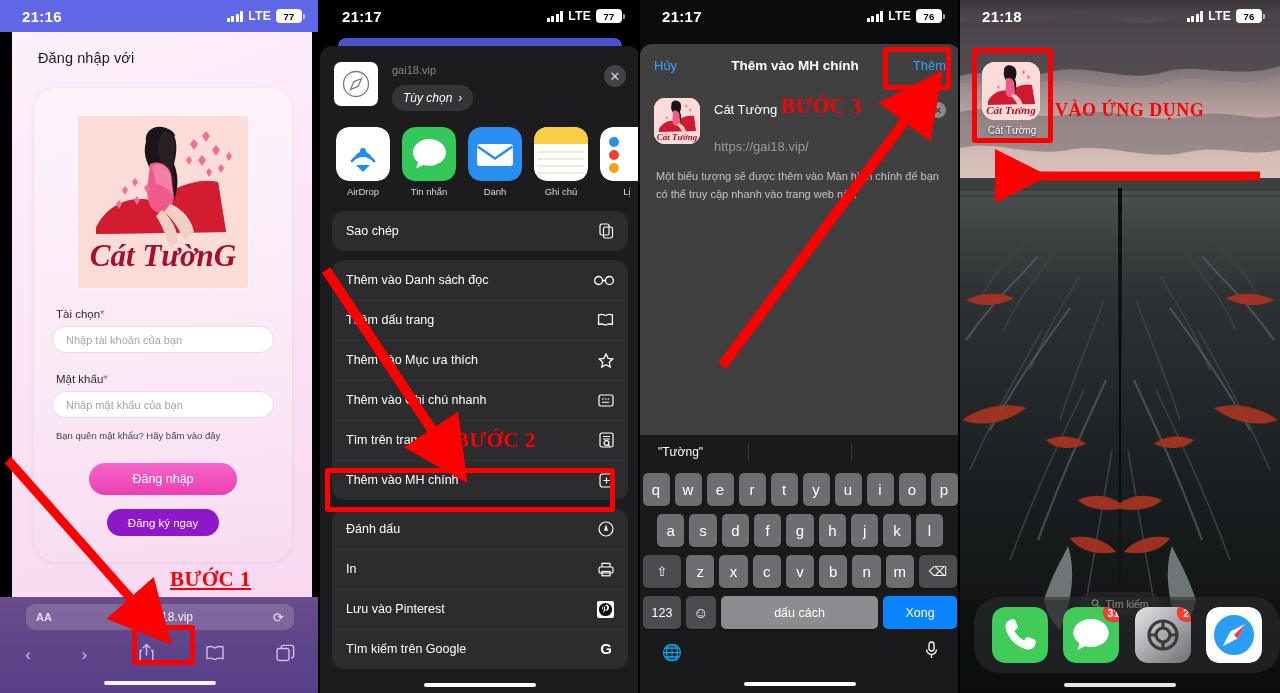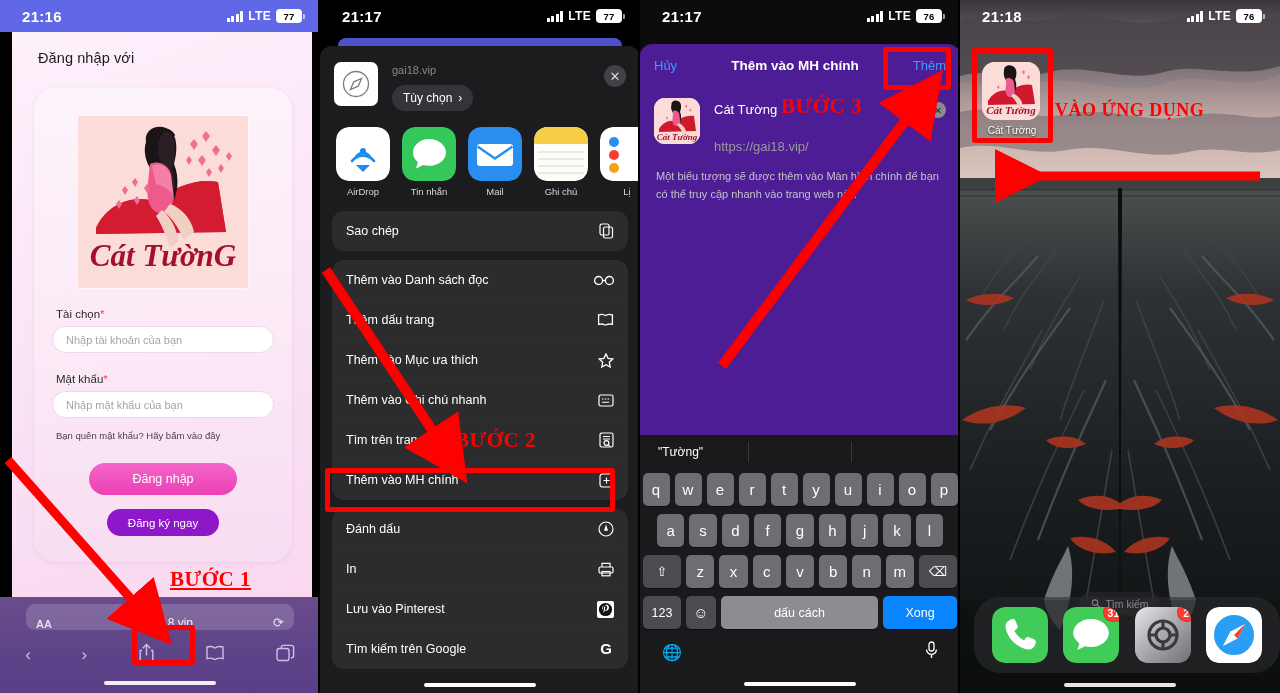--- a/index.html
+++ b/index.html
@@ -76,21 +76,21 @@
     display: flex; align-items: center; justify-content: center;
     border: none; font-family: inherit;
   }
   .p1 .chrome {
     position: absolute; left: 0; right: 0; bottom: 0; height: 96px;
     background: linear-gradient(180deg,#6b4c8c 0%,#5d4489 55%,#5a3f86 100%);
   }
   .urlbar {
     position: absolute; top: 7px; left: 26px; right: 26px; height: 26px;
     background: rgba(255,255,255,.17); border-radius: 9px;
-    display: flex; align-items: flex-end; justify-content: space-between; padding: 0 10px;
+    display: flex; align-items: center; justify-content: space-between; padding: 0 10px;
   }
   .urlbar .aa { font-size: 11px; color: #e6dff0; font-weight: 600; }
   .urlbar .host { font-size: 12px; color: #f4eef9; display: flex; align-items: center; gap: 4px; }
   .urlbar .rl { font-size: 13px; color: #e6dff0; }
   .navbar {
     position: absolute; top: 40px; left: 0; right: 0; height: 36px;
     display: flex; align-items: center; justify-content: space-around;
     color: #cfc0e4; font-size: 17px;
   }
   .homebar {
@@ -108,21 +108,21 @@
   }
   .sheet-head { position: relative; padding: 16px 14px 10px 14px; display: flex; gap: 14px; }
   .fav {
     width: 44px; height: 44px; background: #fff; border-radius: 7px;
     display: flex; align-items: center; justify-content: center; flex: 0 0 auto;
   }
   .sheet-host { font-size: 11px; color: #8a8a8e; margin-top: 2px; }
   .opt-pill {
     margin-top: 9px; display: inline-flex; align-items: center; gap: 6px;
     height: 26px; padding: 0 11px; border-radius: 13px;
-    background: rgba(120,120,128,.28); color: #fff; font-size: 12px;
+    background: rgba(120,120,128,.28); color: #fff; font-size: 12px; font-style: italic;
   }
   .close-x {
     position: absolute; right: 14px; top: 19px; width: 22px; height: 22px;
     border-radius: 50%; background: rgba(120,120,128,.42); color: #d6d6da;
     display: flex; align-items: center; justify-content: center; font-size: 13px;
   }
   .apps { display: flex; gap: 12px; padding: 6px 0 14px 16px; }
   .app { width: 54px; flex: 0 0 auto; text-align: center; }
   .app .ico { width: 54px; height: 54px; border-radius: 13px; overflow: hidden; }
   .app .nm { font-size: 9.5px; color: #d8d8dc; margin-top: 5px; white-space: nowrap; }
@@ -137,21 +137,21 @@
   .mrow .mico { color: #fff; font-size: 15px; display:flex; align-items:center; }
   .p2 .homebar2 {
     position: absolute; bottom: 6px; left: 50%; transform: translateX(-50%);
     width: 112px; height: 4px; border-radius: 3px; background: #fff;
   }
 
   
   .p3 { background: #0c0c0e; }
   .p3 .sheet3 {
     position: absolute; top: 44px; left: 0; right: 0; bottom: 0;
-    background: #4c1d95; border-radius: 12px 12px 0 0;
+    background: #404040; border-radius: 12px 12px 0 0;
   }
   .navhead {
     height: 42px; display: flex; align-items: center; justify-content: space-between;
     padding: 0 14px; color: #fff;
   }
   .navhead .lnk { color: #3b9dff; font-size: 13px; }
   .navhead .t { font-size: 13.5px; font-weight: 600; }
   .icon-row { display: flex; gap: 14px; padding: 12px 14px 0; position: relative; }
   .app-ico {
     width: 46px; height: 46px; border-radius: 11px; background: #fbdcd8;
@@ -415,21 +415,21 @@
           <div class="nm">Tin nhắn</div>
         </div>
         <div class="app">
           <div class="ico">
             <svg width="54" height="54" viewBox="0 0 54 54">
               <rect width="54" height="54" rx="13" fill="#2a8ef0"></rect>
               <rect x="9" y="17" width="36" height="22" rx="3" fill="#fff"></rect>
               <path d="M9.5 19.5L27 31.5 44.5 19.5" fill="none" stroke="#2a8ef0" stroke-width="2.4"></path>
             </svg>
           </div>
-          <div class="nm">Mail</div>
+          <div class="nm">Danh</div>
         </div>
         <div class="app">
           <div class="ico">
             <svg width="54" height="54" viewBox="0 0 54 54">
               <rect width="54" height="54" rx="13" fill="#fdfdfa"></rect>
               <path d="M0 13a13 13 0 0113-13h28a13 13 0 0113 13v4H0z" fill="#f7cf47"></path>
               <g stroke="#e3e3dd" stroke-width="1.6">
                 <path d="M4 25h46"></path>
                   <path d="M4 32h46"></path>
                   <path d="M4 39h46"></path>

